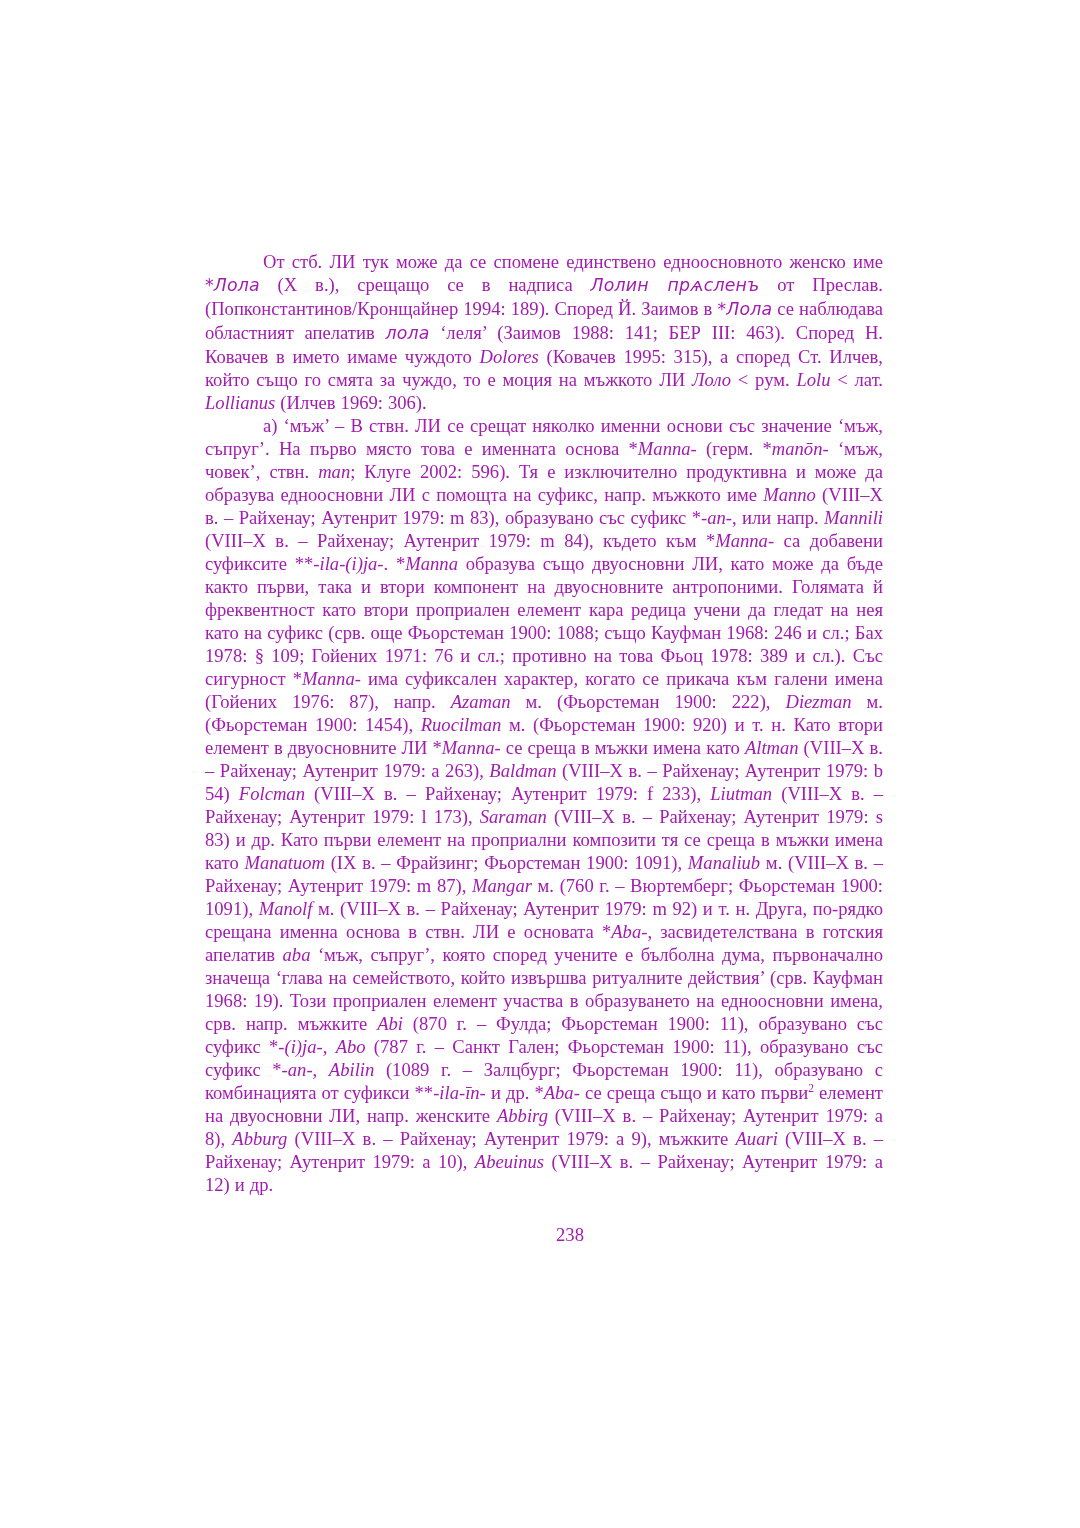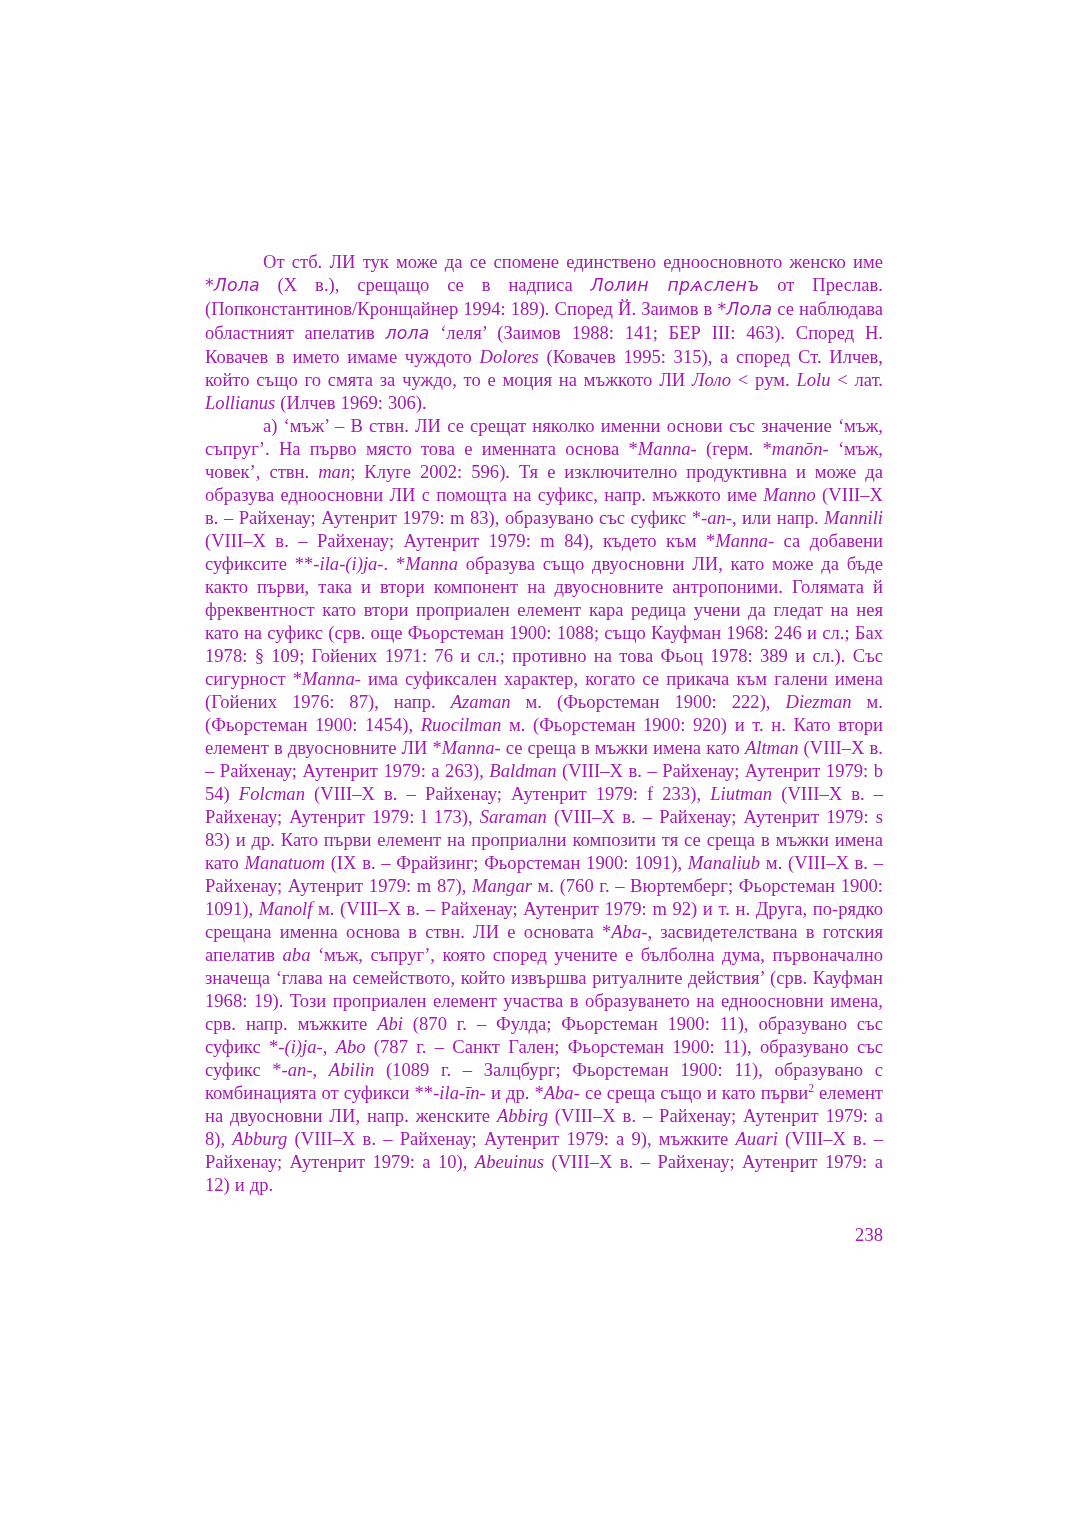--- a/index.html
+++ b/index.html
@@ -46,21 +46,21 @@
   }
   .sup {
     vertical-align: super;
     font-size: 0.62em;
     line-height: 0;
   }
   .page-number {
     margin: 27px 0 0 52px;
     font-size: 18.6px;
     line-height: 23px;
-    text-align: right;
+    text-align: center;
     text-indent: 0;
   }
 </style>
 </head>
 <body>
 
 <div class="page">
   <div class="text-block">
     <p class="body-par"><span>От стб. ЛИ тук може да се спомене единствено едноосновното женско име </span><span class="ocs">*Лола</span><span> (X в.), срещащо се в надписа </span><span class="ocs">Лолин прѧсленъ</span><span> от Преслав. (Попконстантинов/Кронщайнер 1994: 189). Според Й. Заимов в </span><span class="ocs">*Лола</span><span> се наблюдава областният апелатив </span><span class="ocs">лола</span><span> ‘леля’ (Заимов 1988: 141; БЕР III: 463). Според Н. Ковачев в името имаме чуждото </span><span class="it">Dolores</span><span> (Ковачев 1995: 315), а според Ст. Илчев, който също го смята за чуждо, то е моция на мъжкото ЛИ </span><span class="it">Лоло</span><span> &lt; рум. </span><span class="it">Lolu</span><span> &lt; лат. </span><span class="it">Lollianus</span><span> (Илчев 1969: 306).</span></p>
 

